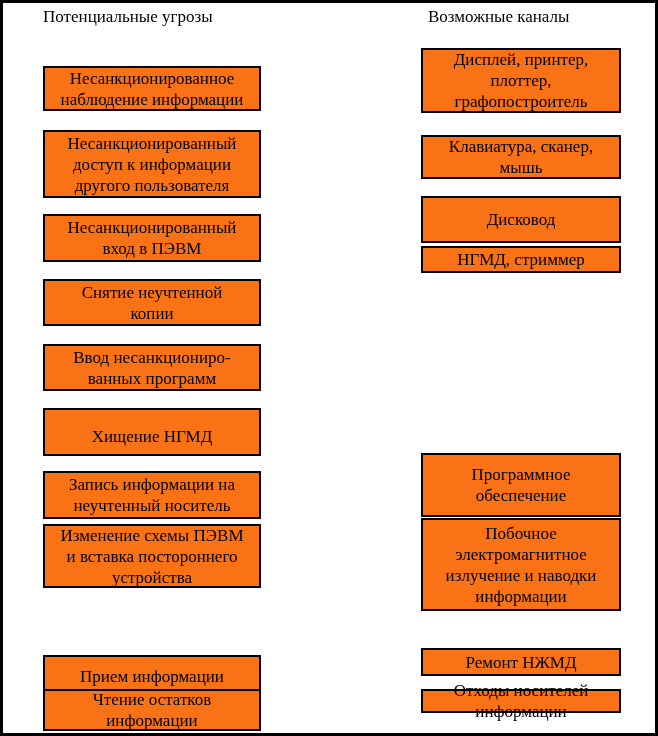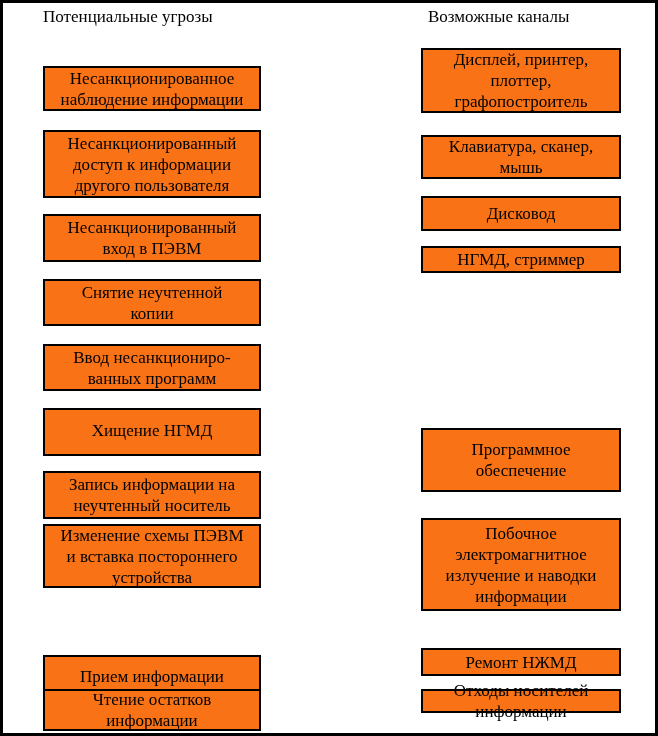--- a/index.html
+++ b/index.html
@@ -36,21 +36,21 @@
     display: flex;
     align-items: center;
     justify-content: center;
     text-align: center;
     white-space: pre-line;
     font-size: 17px;
     line-height: 21px;
   }
   .lbox { left: 40px;  width: 218px; }
   .rbox { left: 418px; width: 200px; }
-  .top-align { align-items: flex-start; padding-top: 10px; text-align: right; }
+  .top-align { align-items: flex-start; padding-top: 16px; text-align: right; }
 </style>
 </head>
 <body>
 
 <div class="frame">
 
   <div class="col-title left-title">Потенциальные угрозы</div>
 
   <div class="col-title right-title">Возможные каналы</div>
 
@@ -85,27 +85,27 @@
   <div class="box lbox" style="top:686px;height:42px">Чтение остатков
 информации</div>
 
   <div class="box rbox" style="top:45px;height:65px">Дисплей, принтер,
 плоттер,
 графопостроитель</div>
 
   <div class="box rbox" style="top:132px;height:44px">Клавиатура, сканер,
 мышь</div>
 
-  <div class="box rbox" style="top:193px;height:35px">Дисковод</div>
+  <div class="box rbox" style="top:193px;height:47px">Дисковод</div>
 
   <div class="box rbox" style="top:243px;height:27px">НГМД, стриммер</div>
 
 
 
-  <div class="box rbox" style="top:425px;height:64px">Программное
+  <div class="box rbox" style="top:450px;height:64px">Программное
 обеспечение</div>
 
   <div class="box rbox" style="top:515px;height:93px">Побочное
 электромагнитное
 излучение и наводки
 информации</div>
 
   <div class="box rbox" style="top:645px;height:28px">Ремонт НЖМД</div>
 
   <div class="box rbox" style="top:686px;height:24px">Отходы носителей

